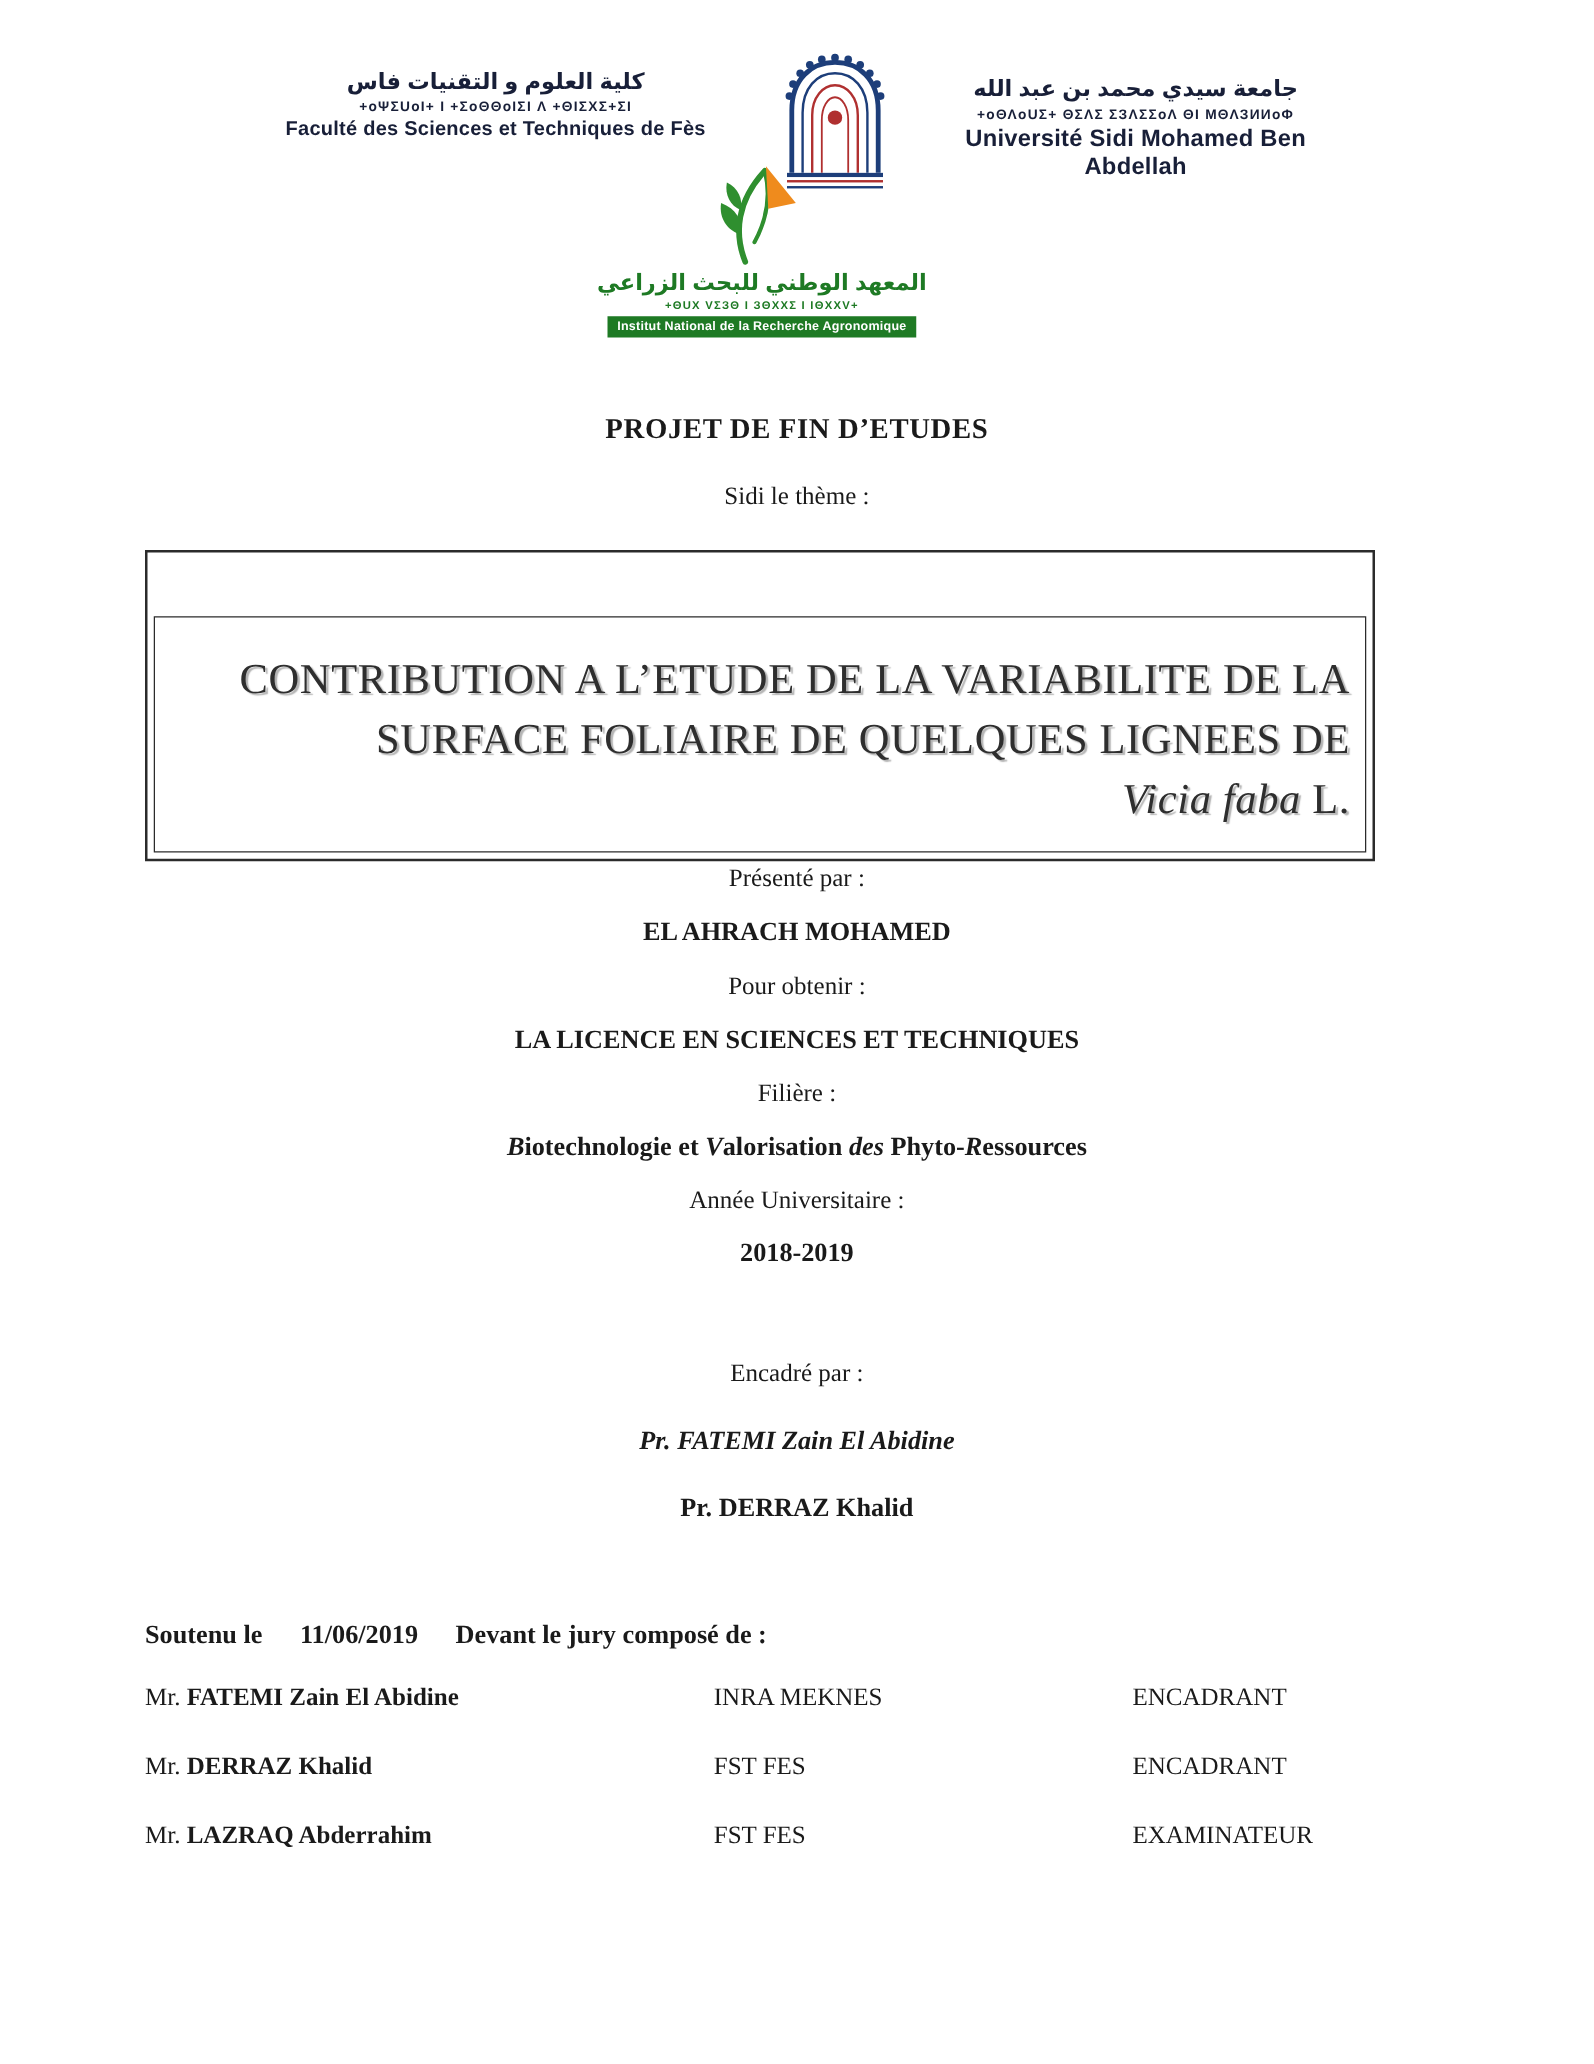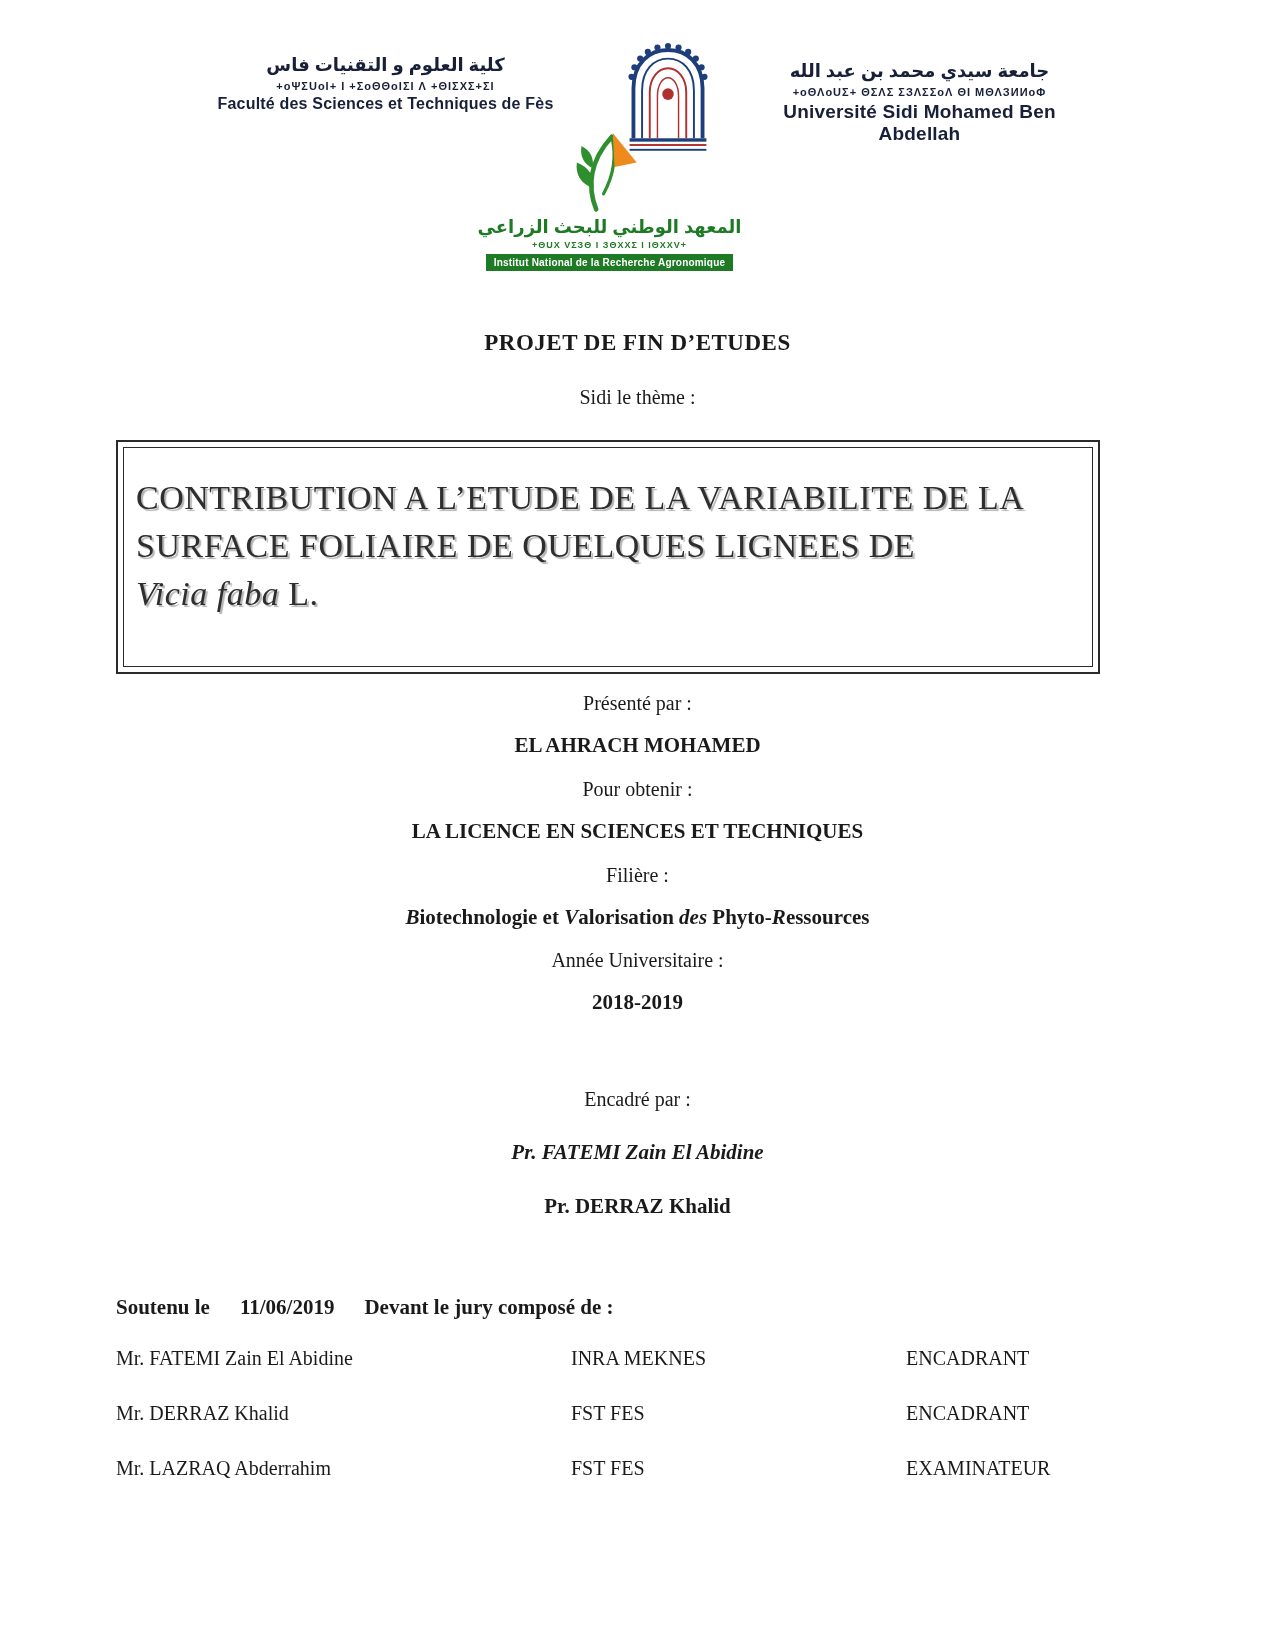--- a/index.html
+++ b/index.html
@@ -13,21 +13,21 @@
     color: #1a1a1a;
     overflow: hidden;
   }
   
   .header {
     position: absolute;
     top: 38px; left: 0; right: 0;
     display: flex;
     justify-content: center;
     align-items: flex-start;
-    gap: 39px;
+    gap: 28px;
   }
   .org-block {
     text-align: center;
     font-family: "Liberation Sans", "DejaVu Sans", sans-serif;
     color: #181f38;
   }
   .org-block.left  { width: 390px; padding-top: 16px; }
   .org-block.right { width: 330px; padding-top: 22px; }
   .org-arabic   { font-size: 18px; font-weight: bold; direction: rtl; line-height: 1.25; }
   .org-tifinagh { font-size: 11px; font-weight: bold; letter-spacing: 1px; margin-top: 3px; white-space: nowrap; }
@@ -73,22 +73,23 @@
   .title-box {
     position: absolute;
     top: 440px; left: 116px;
     width: 984px;
     border: 2px solid #2b2b2b;
     padding: 5px;
     box-sizing: border-box;
   }
   .title-box-inner {
     border: 1px solid #2b2b2b;
-    padding: 26px 12px 48px 12px;
-    text-align: left;
+    padding: 26px 12px 17px 12px;
+    text-align: right;
+    margin-top: 46px;
   }
   .main-title {
     font-size: 34px;
     line-height: 48px;
     color: #2e2e2e;
     text-shadow: 2px 2px 1px #b3b3b3;
     letter-spacing: 0.5px;
   }
   .main-title .species { font-style: italic; }
 
@@ -120,21 +121,21 @@
     position: absolute;
     top: 1347px; left: 116px; right: 110px;
   }
   .jury-row {
     display: grid;
     grid-template-columns: 455px 335px auto;
     align-items: baseline;
     height: 55px;
     font-size: 20px;
   }
-  .jury-name b { font-weight: normal; }
+  .jury-name b { font-weight: bold; }
 </style>
 </head>
 <body>
 
 <div class="page">
 
   <div class="header">
 
     <div class="org-block left">
       <div class="org-arabic">كلية العلوم و التقنيات فاس</div>

